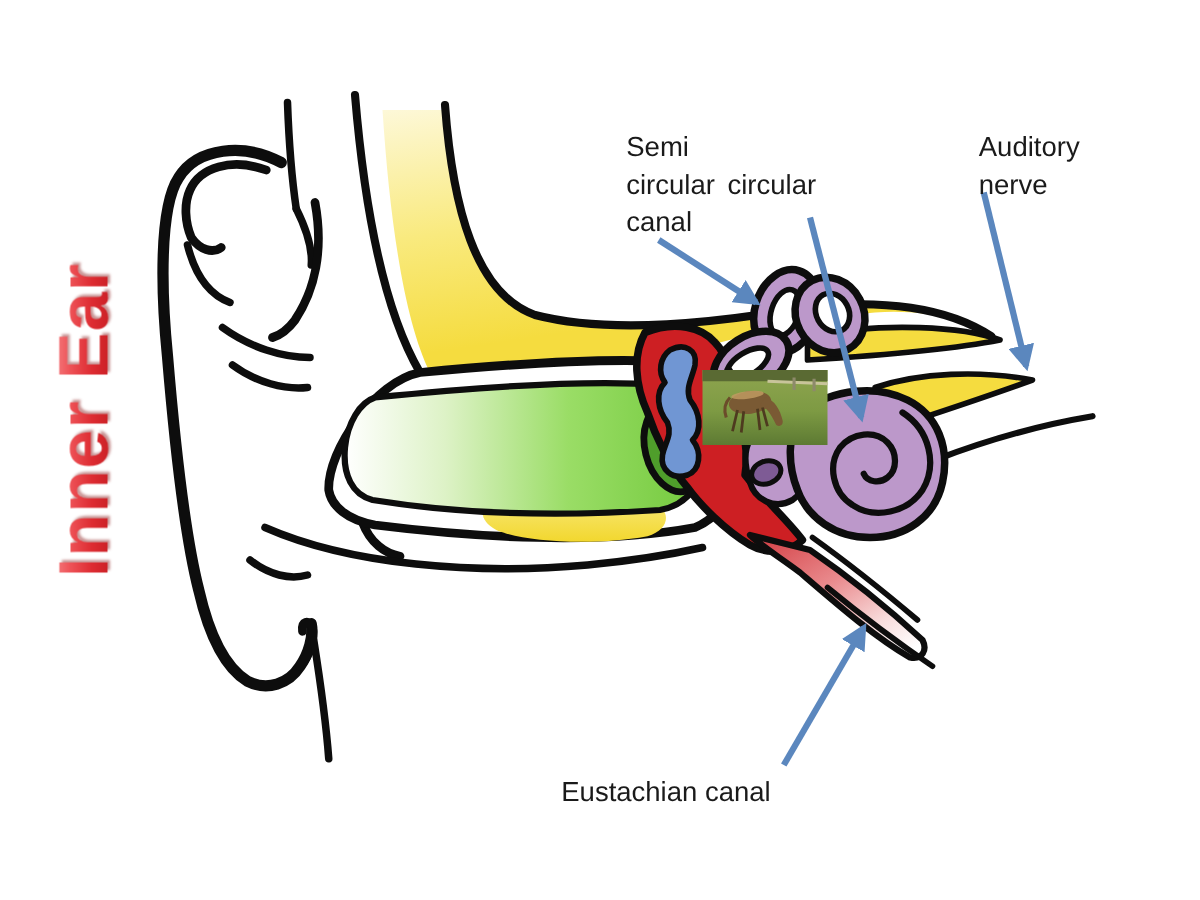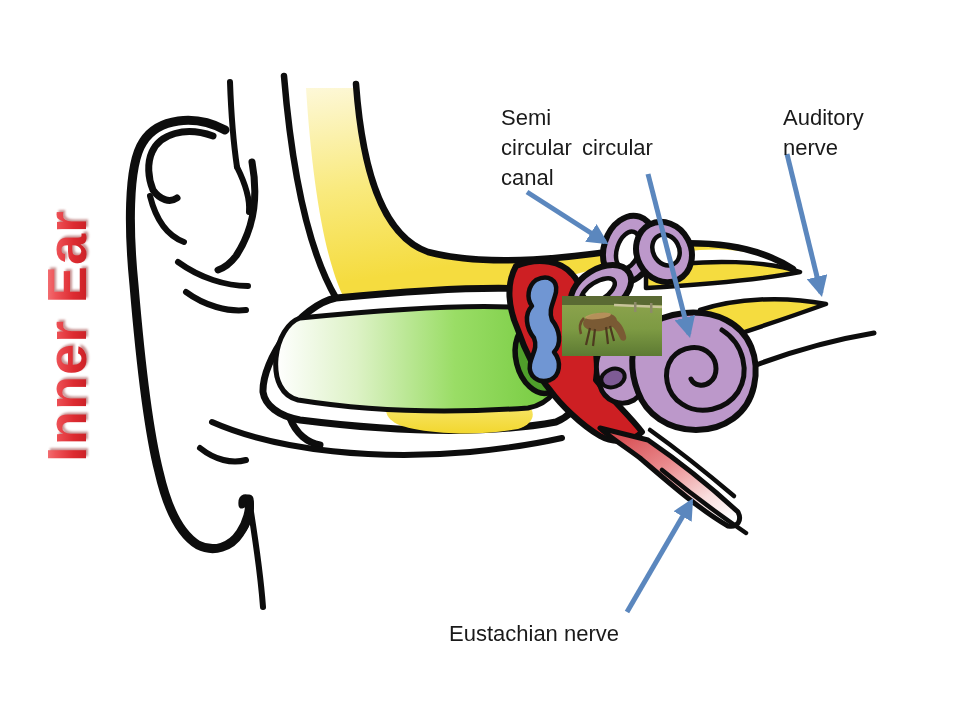--- a/index.html
+++ b/index.html
@@ -180,16 +180,16 @@
     <line x1="527" y1="192" x2="605" y2="242"></line>
     <line x1="648" y1="174" x2="689" y2="334"></line>
     <line x1="787" y1="154" x2="821" y2="293"></line>
     <line x1="627" y1="612" x2="691" y2="502"></line>
   </g>
 </svg>
 
   <div class="diagram-label lbl-semi">Semi circular canal</div>
   <div class="diagram-label lbl-cochlea">circular</div>
   <div class="diagram-label lbl-auditory">Auditory nerve</div>
-  <div class="diagram-label lbl-eustachian">Eustachian nerve</div>
+  <div class="diagram-label lbl-eustachian">Eustachian canal</div>
 
   <div class="slide-title">Inner Ear</div>
 </div>
 
 </body></html>

